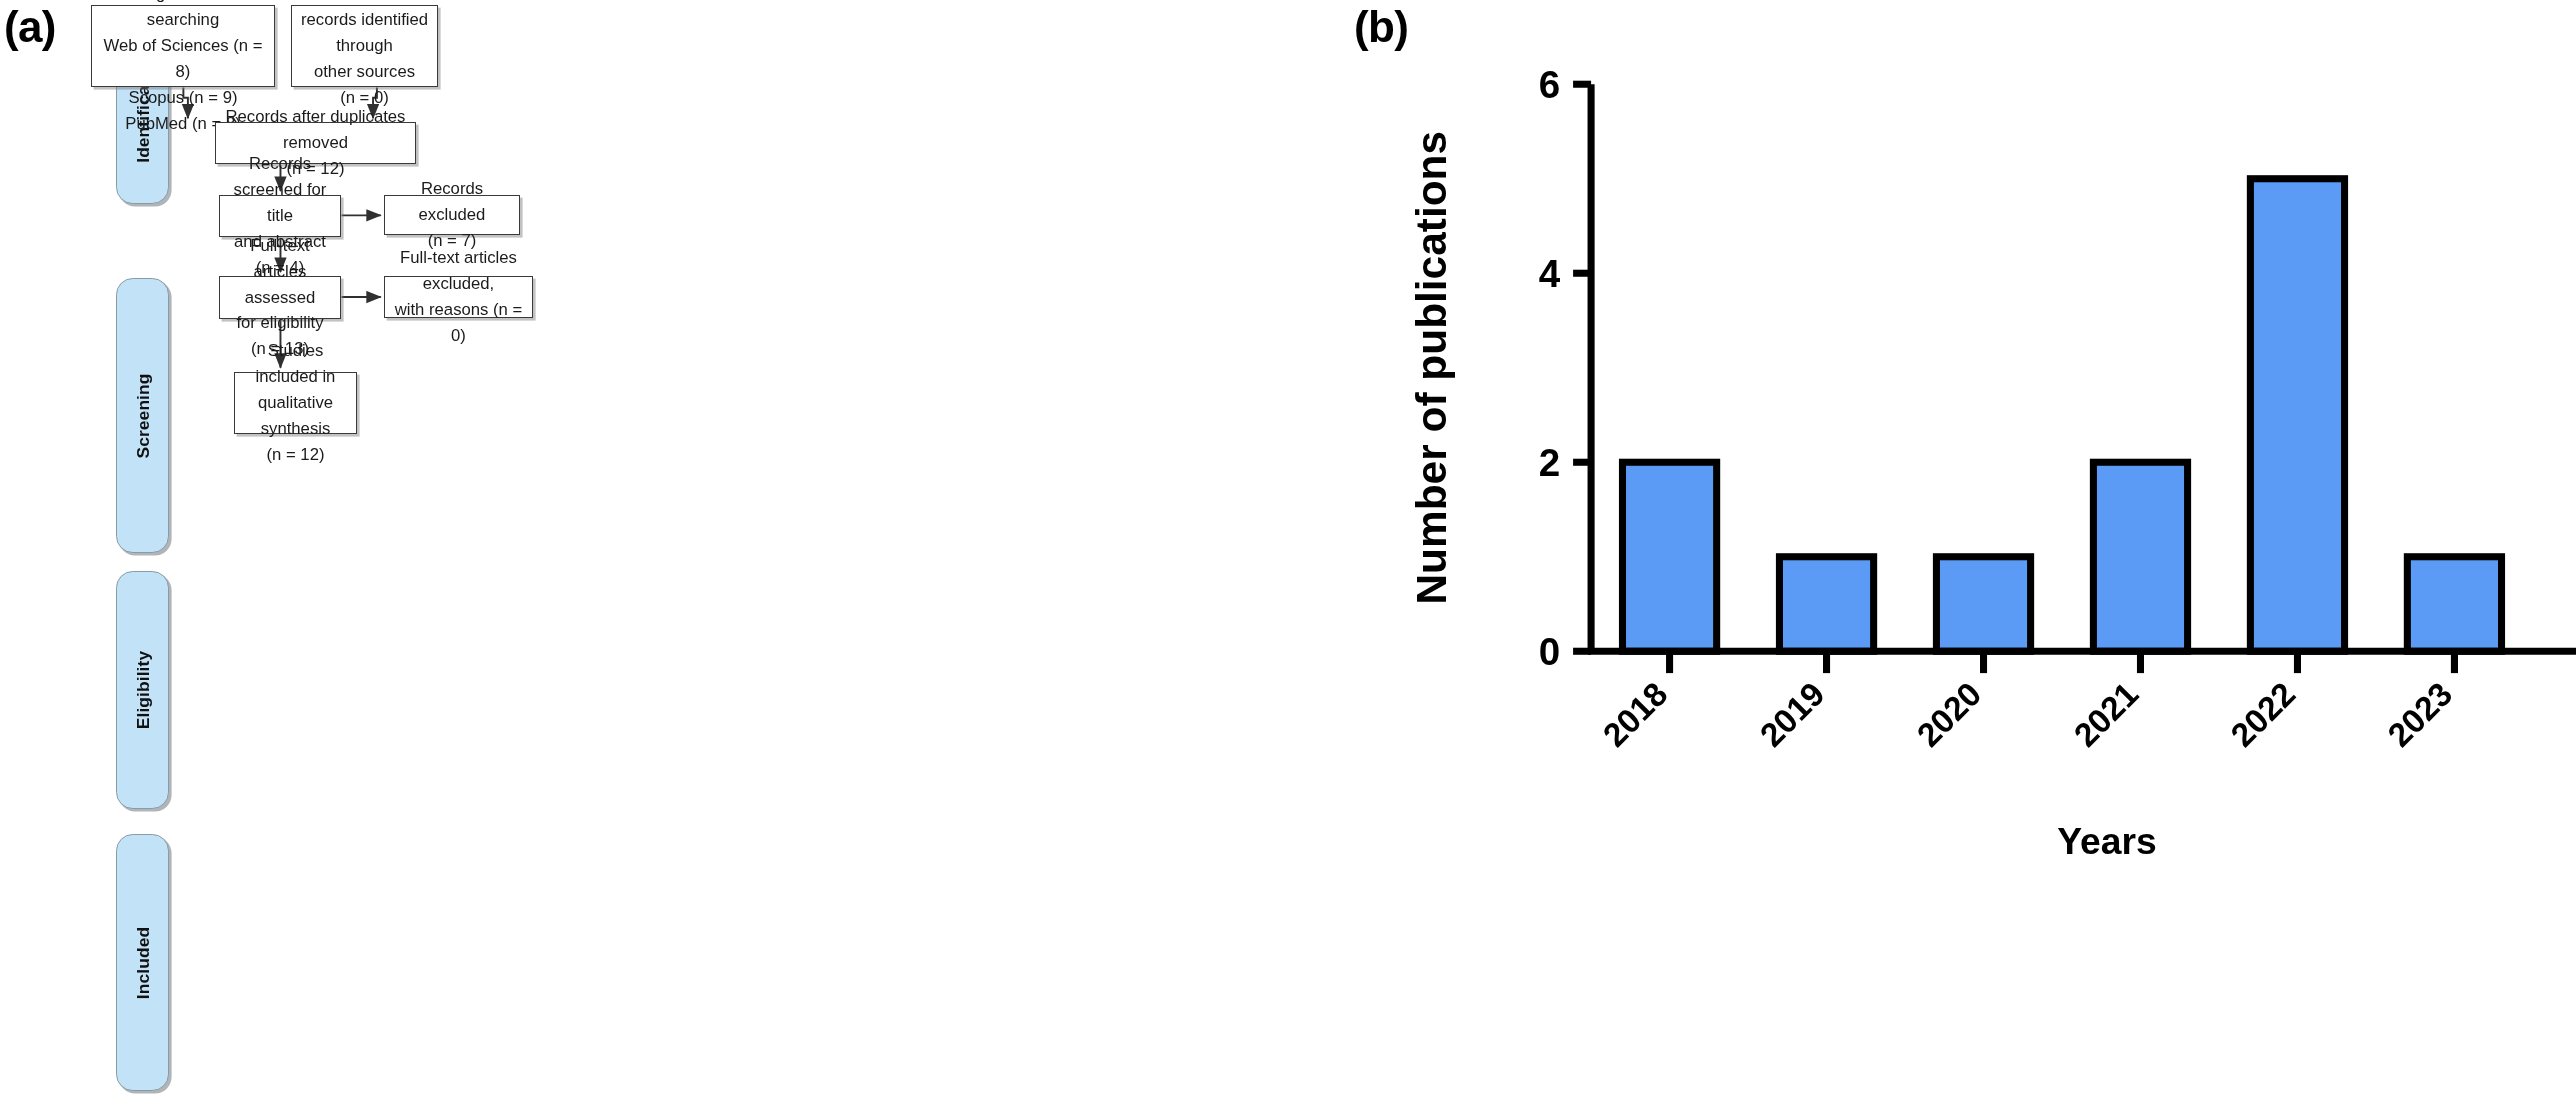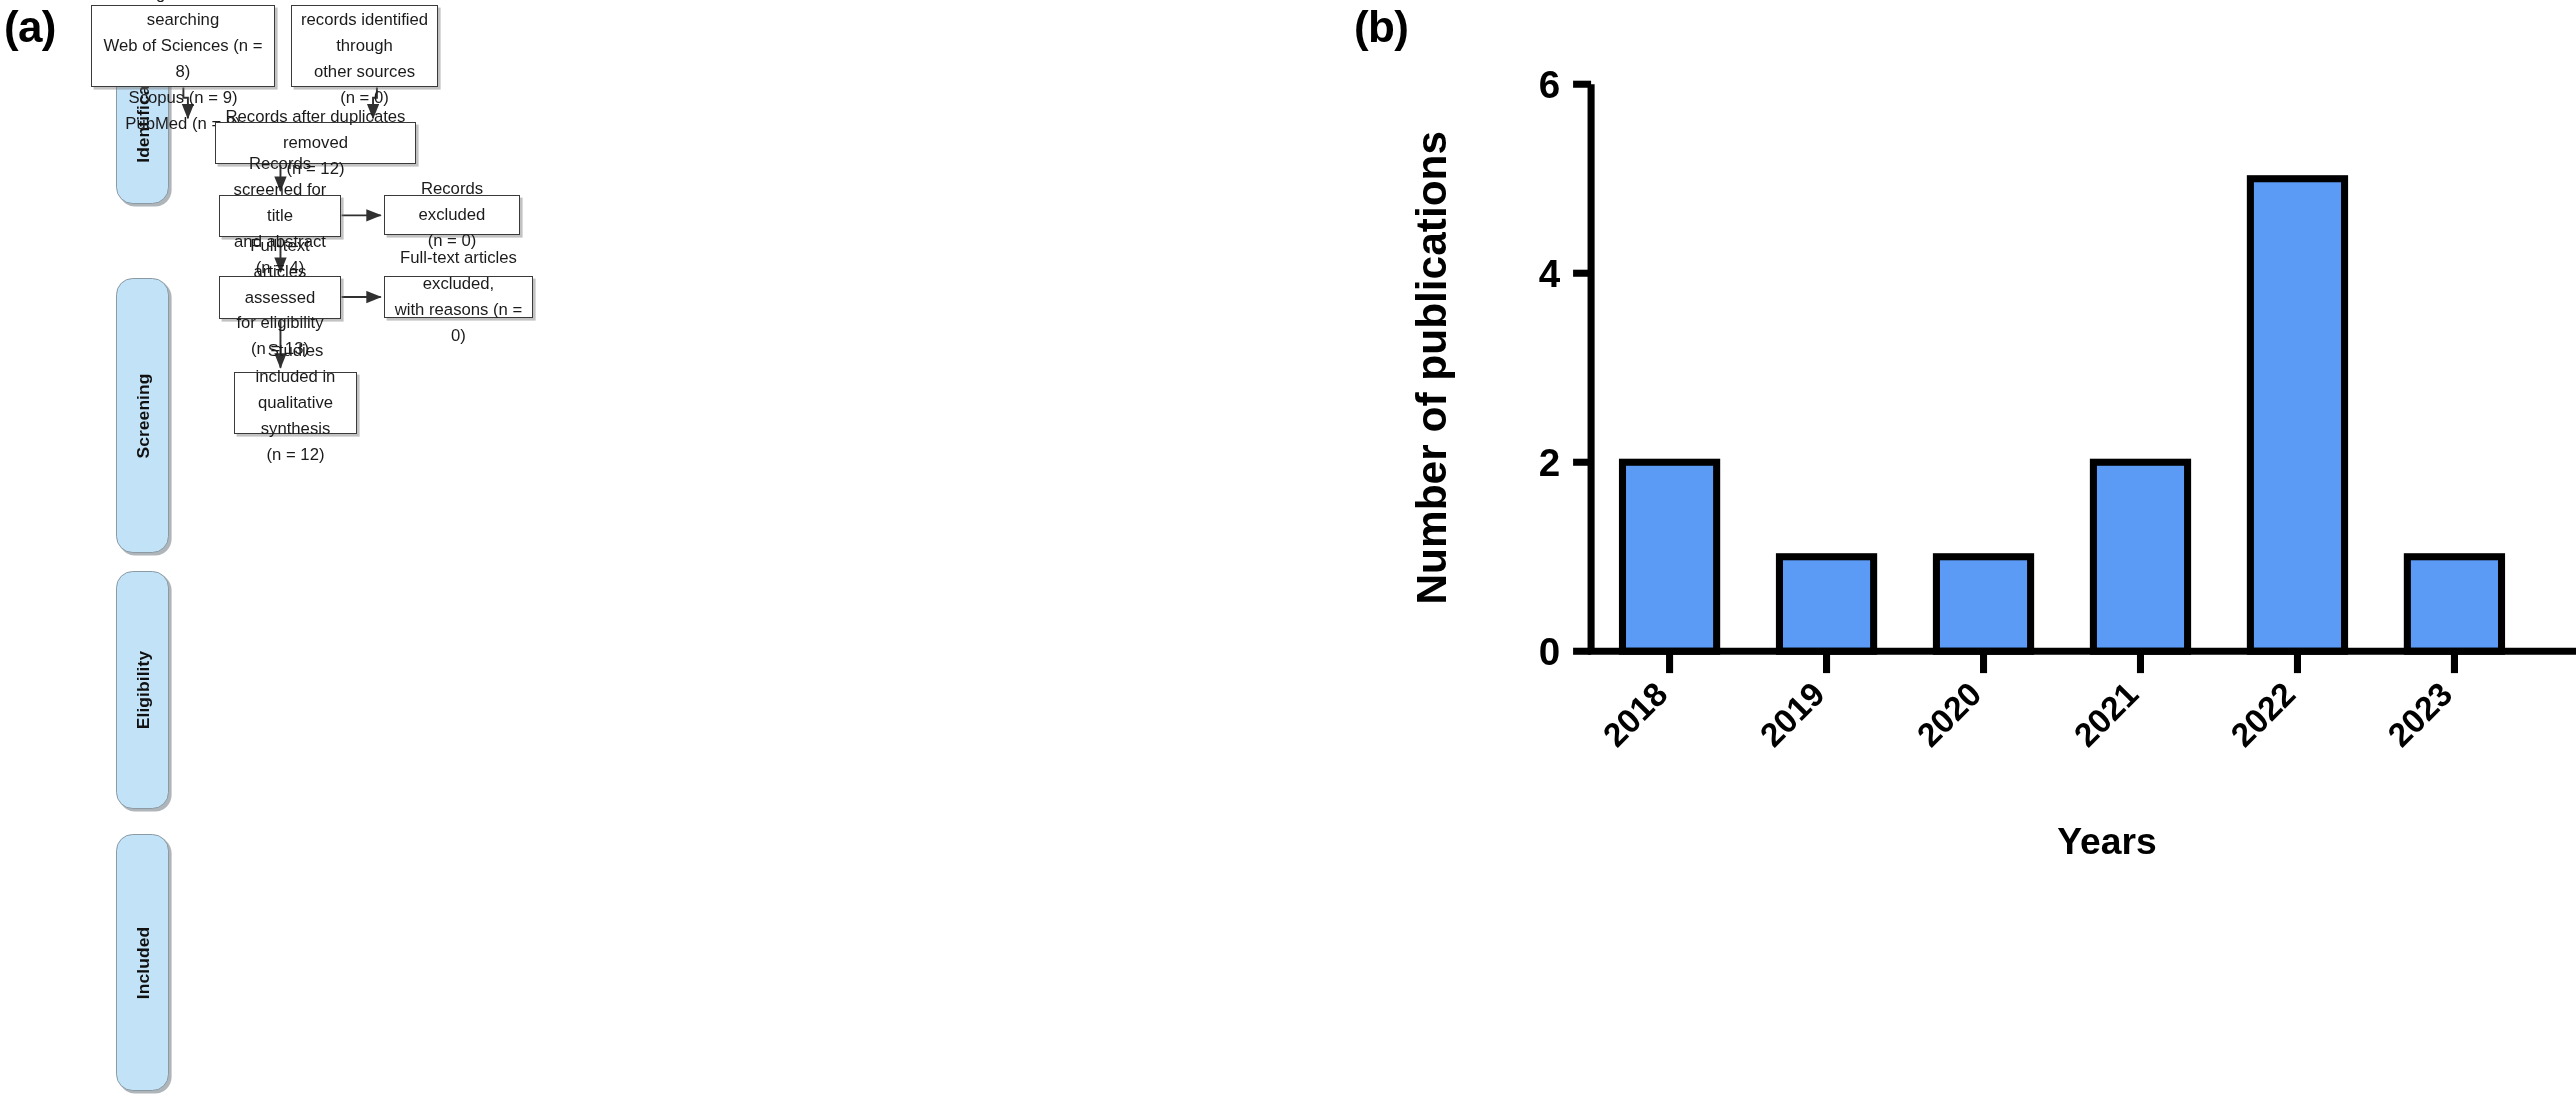--- a/index.html
+++ b/index.html
@@ -195,21 +195,21 @@
 (n = 12)</span>
   </div>
 
   <div class="flow-box" id="box-screened">
     <span class="box-text">Records screened for title
 and abstract (n = 4)</span>
   </div>
 
   <div class="flow-box" id="box-excluded">
     <span class="box-text">Records excluded
-(n = 0)</span>
+(n = 7)</span>
   </div>
 
   <div class="flow-box" id="box-fulltext">
     <span class="box-text">Full-text articles assessed
 for eligibility (n = 13)</span>
   </div>
 
   <div class="flow-box" id="box-ftexcluded">
     <span class="box-text">Full-text articles excluded,
 with reasons (n = 0)</span>

